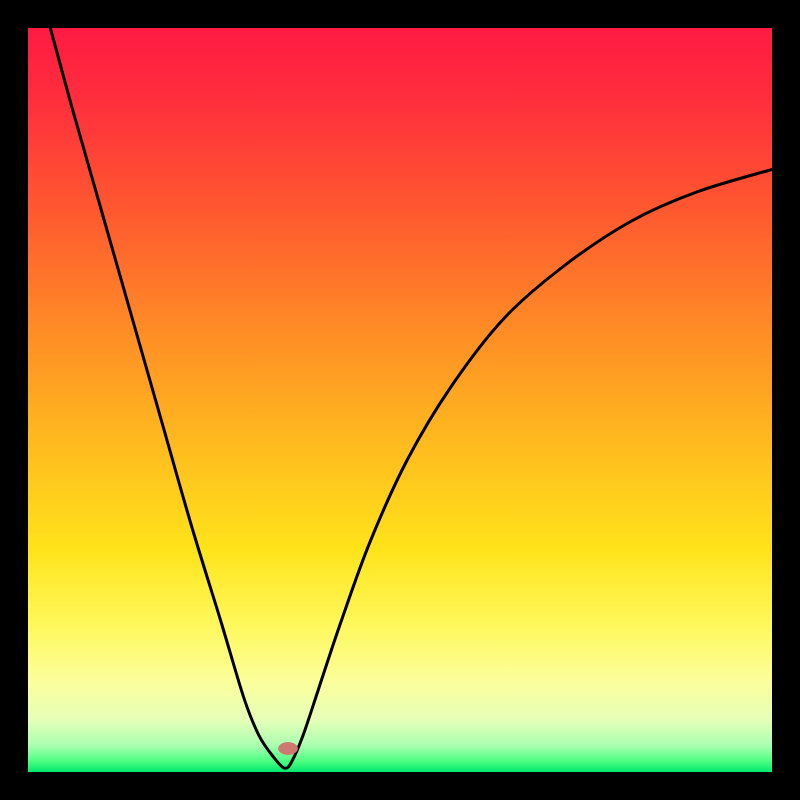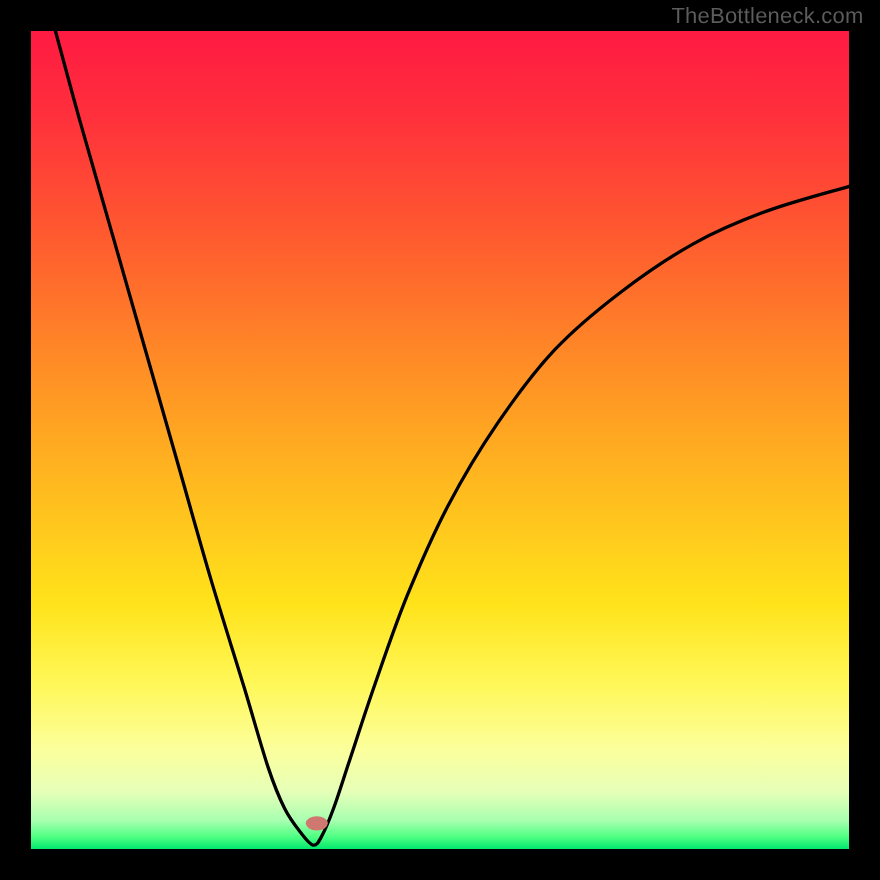--- a/index.html
+++ b/index.html
@@ -84,15 +84,14 @@
     </svg>
 
     <svg class="curve-svg" viewBox="0 0 744 744" preserveAspectRatio="none">
       <path id="curve-path" d="M 22.32 0.00 C 26.04 13.64, 35.96 50.84, 44.64 81.84 C 53.32 112.84, 64.48 151.28, 74.40 186.00 C 84.32 220.72, 94.24 255.44, 104.16 290.16 C 114.08 324.88, 124.00 359.60, 133.92 394.32 C 143.84 429.04, 153.76 465.00, 163.68 498.48 C 173.60 531.96, 184.76 566.68, 193.44 595.20 C 202.12 623.72, 209.56 651.00, 215.76 669.60 C 221.96 688.20, 225.68 696.88, 230.64 706.80 C 235.60 716.72, 241.18 723.54, 245.52 729.12 C 249.86 734.70, 253.58 739.66, 256.68 740.28 C 259.78 740.90, 261.02 738.42, 264.12 732.84 C 267.22 727.26, 270.94 718.58, 275.28 706.80 C 279.62 695.02, 283.96 680.76, 290.16 662.16 C 296.36 643.56, 303.80 620.00, 312.48 595.20 C 321.16 570.40, 331.08 540.64, 342.24 513.36 C 353.40 486.08, 365.80 457.56, 379.44 431.52 C 393.08 405.48, 407.96 380.68, 424.08 357.12 C 440.20 333.56, 457.56 310.00, 476.16 290.16 C 494.76 270.32, 514.60 254.20, 535.68 238.08 C 556.76 221.96, 580.32 205.84, 602.64 193.44 C 624.96 181.04, 646.04 172.36, 669.60 163.68 C 693.16 155.00, 731.60 145.08, 744.00 141.36" fill="none" stroke="#000000" stroke-width="3" stroke-linecap="round" stroke-linejoin="round"></path>
     </svg>
 
     <div class="marker" id="marker" style="width: 20px; height: 13px; left: 249.656px; top: 713.692px; background: rgb(207, 120, 111);"></div>
 
   </div>
 
-  <div class="watermark">TheBottleneck.com</div>
 
 </div>
 
 </body></html>

